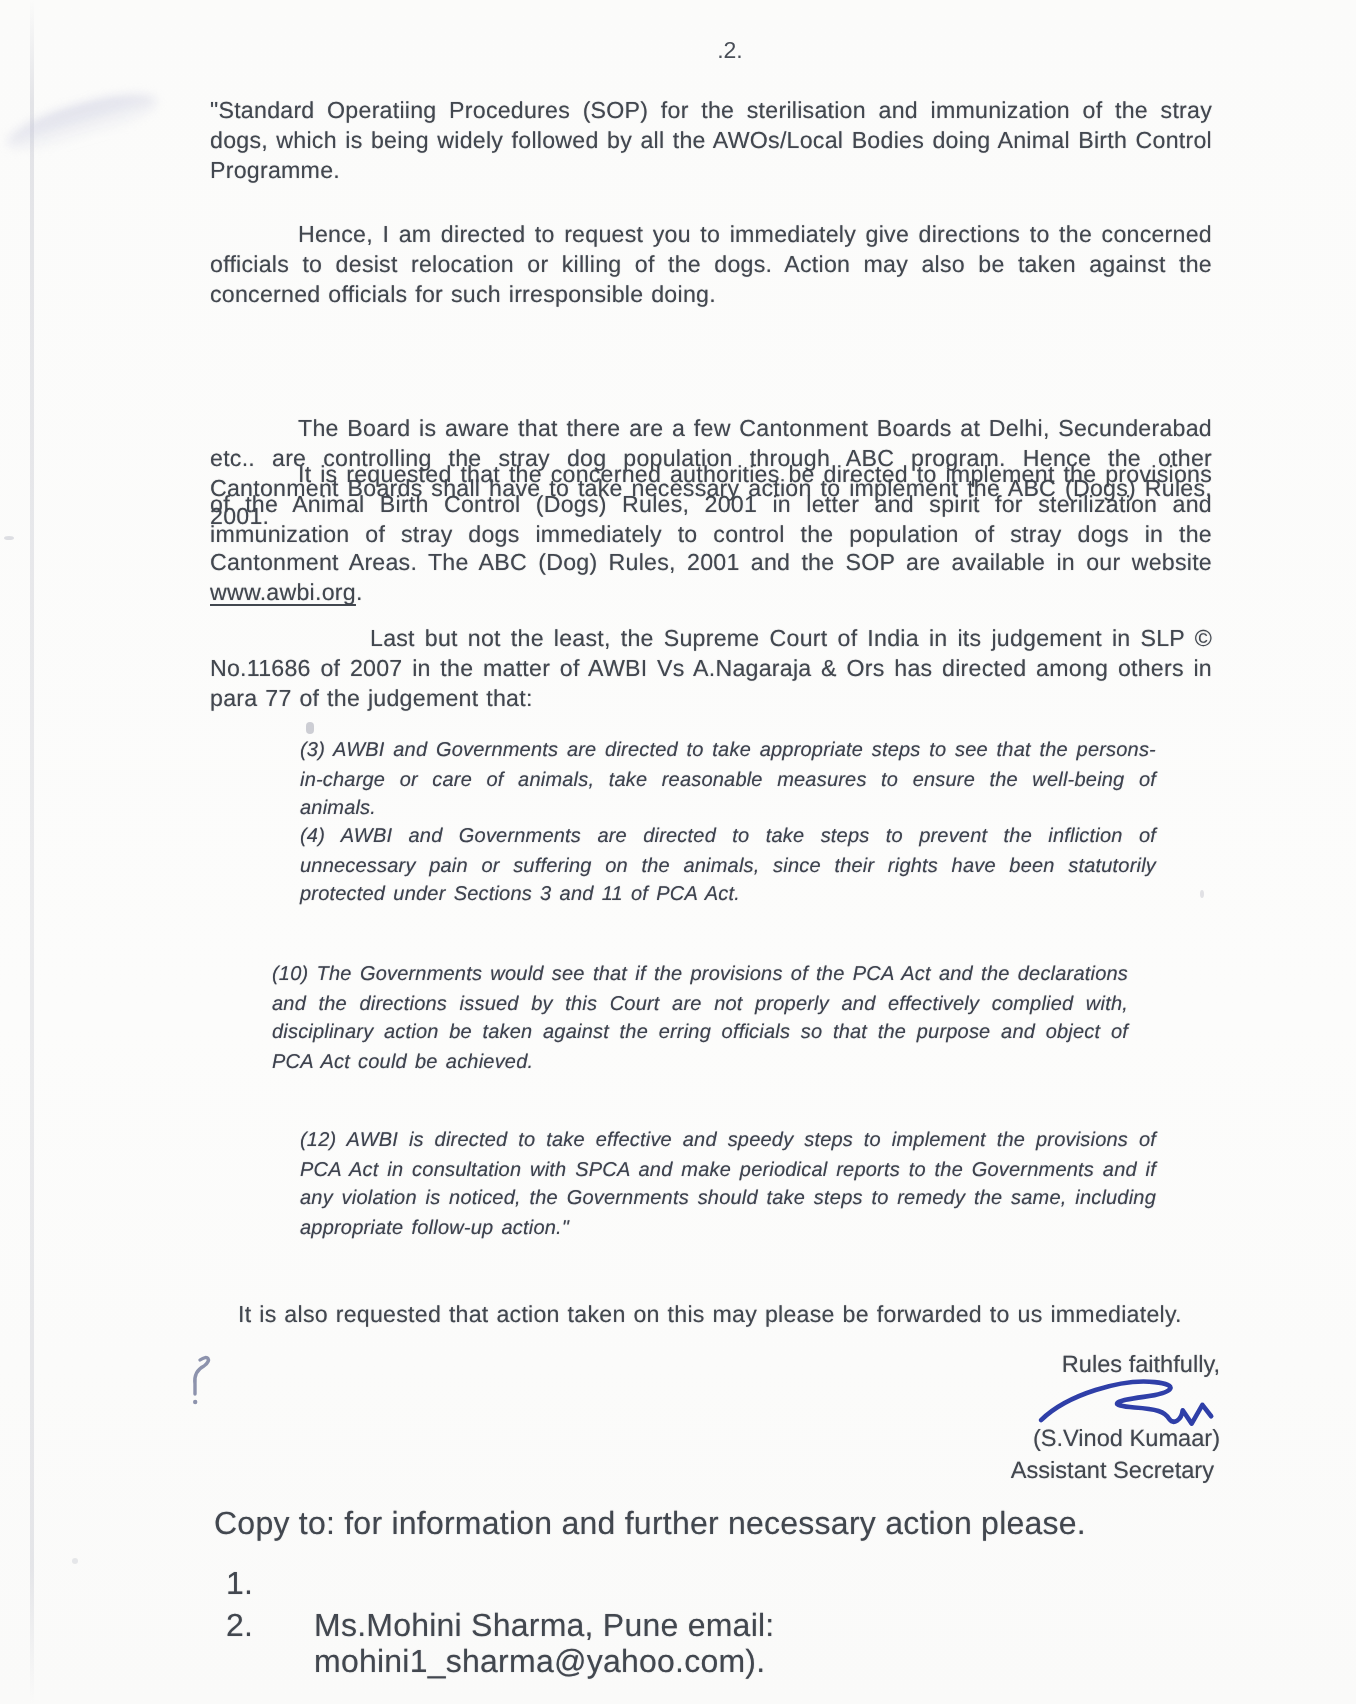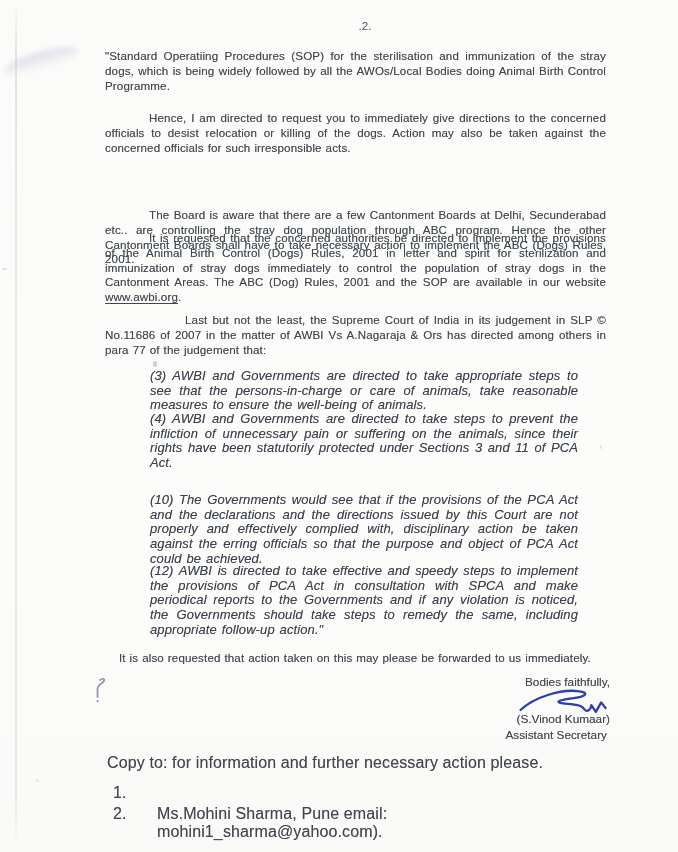--- a/index.html
+++ b/index.html
@@ -15,21 +15,21 @@
   .blk{position:absolute;}
   .body-text{
     font-size:11.6px;line-height:14.8px;
     text-align:justify;letter-spacing:0.12px;word-spacing:0.6px;
     color:#42474f;
     text-shadow:0 0 0.5px rgba(66,71,79,0.5);
   }
   .indent{text-indent:44px;}
   .indent-lg{text-indent:80px;}
   .quote{
-    font-size:13px;line-height:14.7px;font-style:italic;
+    font-size:10px;line-height:14.7px;font-style:italic;
     text-align:justify;letter-spacing:0.1px;word-spacing:1.2px;
     color:#3d424e;
     text-shadow:0 0 0.5px rgba(61,66,78,0.5);
   }
   .pagenum{font-size:11.5px;text-align:center;color:#4a4f58;}
   .link{text-decoration:underline;text-underline-offset:2px;}
   .signoff{font-size:11.8px;text-align:right;color:#42474f;text-shadow:0 0 0.5px rgba(66,71,79,0.5);}
   .copy{font-size:16px;color:#42474f;letter-spacing:0.12px;text-shadow:0 0 0.5px rgba(66,71,79,0.5);}
   .copy-row{display:flex;margin-bottom:2.6px;}
   .copy-num{width:44px;flex:0 0 44px;}
@@ -55,44 +55,44 @@
   <div class="blk corner-shadow"></div>
   <div class="speck" style="left:153px;top:361px;width:4px;height:6px;opacity:.7;border-radius:2px;"></div>
   <div class="speck" style="left:2px;top:268px;width:5px;height:2px;opacity:.45;"></div>
   <div class="speck" style="left:600px;top:445px;width:2px;height:4px;opacity:.4;"></div>
   <div class="speck" style="left:36px;top:779px;width:3px;height:3px;opacity:.3;"></div>
 
   <div class="blk pagenum" style="left:335px;top:20px;width:60px;">.2.</div>
 
   <div class="blk body-text" style="left:105px;top:49px;width:501px;">"Standard Operatiing Procedures (SOP) for the sterilisation and immunization of the stray dogs, which is being widely followed by all the AWOs/Local Bodies doing Animal Birth Control Programme.</div>
 
-  <div class="blk body-text indent" style="left:105px;top:111px;width:501px;">Hence, I am directed to request you to immediately give directions to the concerned officials to desist relocation or killing of the dogs. Action may also be taken against the concerned officials for such irresponsible acts.</div>
+  <div class="blk body-text indent" style="left:105px;top:111px;width:501px;">Hence, I am directed to request you to immediately give directions to the concerned officials to desist relocation or killing of the dogs. Action may also be taken against the concerned officials for such irresponsible doing.</div>
 
   <div class="blk body-text indent" style="left:105px;top:164px;width:501px;margin-top:44px;">The Board is aware that there are a few Cantonment Boards at Delhi, Secunderabad etc.. are controlling the stray dog population through ABC program. Hence the other Cantonment Boards shall have to take necessary action to implement the ABC (Dogs) Rules, 2001.</div>
 
   <div class="blk body-text indent" style="left:105px;top:231px;width:501px;"><span>It is requested that the concerned authorities be directed to implement the provisions of the Animal Birth Control (Dogs) Rules, 2001 in letter and spirit for sterilization and immunization of stray dogs immediately to control the population of stray dogs in the Cantonment Areas. The ABC (Dog) Rules, 2001 and the SOP are available in our website </span><span class="link">www.awbi.org</span><span>.</span></div>
 
   <div class="blk body-text indent-lg" style="left:105px;top:313px;width:501px;">Last but not the least, the Supreme Court of India in its judgement in SLP © No.11686 of 2007 in the matter of AWBI Vs A.Nagaraja &amp; Ors has directed among others in para 77 of the judgement that:</div>
 
   <div class="blk quote" style="left:150px;top:369px;width:428px;">(3) AWBI and Governments are directed to take appropriate steps to see that the persons-in-charge or care of animals, take reasonable measures to ensure the well-being of animals.</div>
 
   <div class="blk quote" style="left:150px;top:412px;width:428px;">(4) AWBI and Governments are directed to take steps to prevent the infliction of unnecessary pain or suffering on the animals, since their rights have been statutorily protected under Sections 3 and 11 of PCA Act.</div>
 
-  <div class="blk quote" style="left:150px;top:481px;width:428px;margin-top:12px;">(10) The Governments would see that if the provisions of the PCA Act and the declarations and the directions issued by this Court are not properly and effectively complied with, disciplinary action be taken against the erring officials so that the purpose and object of PCA Act could be achieved.</div>
+  <div class="blk quote" style="left:136px;top:481px;width:428px;">(10) The Governments would see that if the provisions of the PCA Act and the declarations and the directions issued by this Court are not properly and effectively complied with, disciplinary action be taken against the erring officials so that the purpose and object of PCA Act could be achieved.</div>
 
   <div class="blk quote" style="left:150px;top:564px;width:428px;">(12) AWBI is directed to take effective and speedy steps to implement the provisions of PCA Act in consultation with SPCA and make periodical reports to the Governments and if any violation is noticed, the Governments should take steps to remedy the same, including appropriate follow-up action."</div>
 
   <div class="blk body-text" style="left:119px;top:651px;width:512px;text-align:left;">It is also requested that action taken on this may please be forwarded to us immediately.</div>
 
   <svg class="blk" style="left:88px;top:676px;" width="20" height="32" viewBox="0 0 20 32">
     <path d="M12 4 C16 1 18 4 14 7 C10 9 9 12 9.5 16 L9.5 21" fill="none" stroke="#8d93ad" stroke-width="1.7" stroke-linecap="round"></path>
     <circle cx="9.6" cy="25" r="1.1" fill="#8d93ad"></circle>
   </svg>
 
-  <div class="blk signoff" style="left:400px;top:675px;width:210px;">Bodies faithfully,</div>
+  <div class="blk signoff" style="left:400px;top:675px;width:210px;">Rules faithfully,</div>
 
   <svg class="blk" style="left:516px;top:686px;transform:rotate(-4deg);" width="96" height="30" viewBox="0 0 96 30">
     <path d="M4 21 C18 9 46 3 62 6 C74 8 72 12 56 13 C40 14 38 16 51 18 C62 19.5 66 21 68 25 C70 28 74 26 75 21 L79 28 L85 19 L89 25" fill="none" stroke="#2f3fa8" stroke-width="2.3" stroke-linecap="round" stroke-linejoin="round"></path>
   </svg>
 
   <div class="blk signoff" style="left:400px;top:728px;width:207px;">Assistant Secretary</div>
   <div class="blk signoff" style="left:400px;top:712px;width:210px;">(S.Vinod Kumaar)</div>
 
   <div class="blk copy" style="left:107px;top:754px;width:480px;">Copy to: for information and further necessary action please.</div>
 

